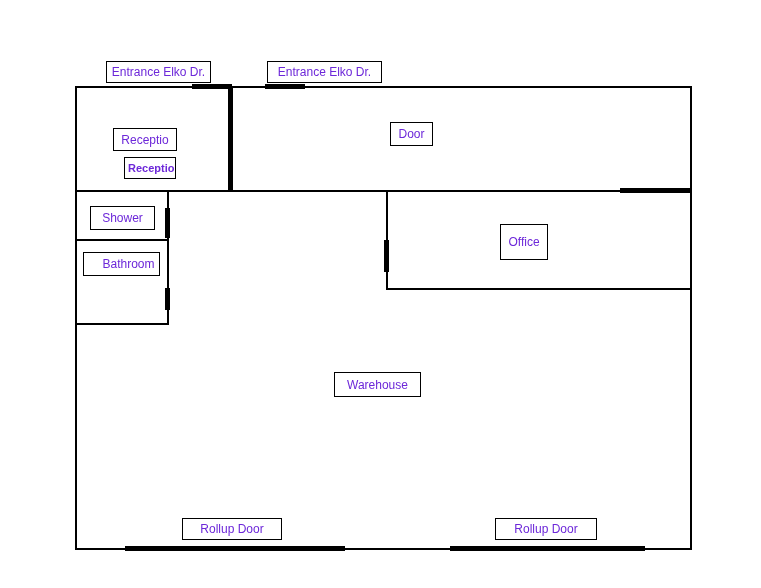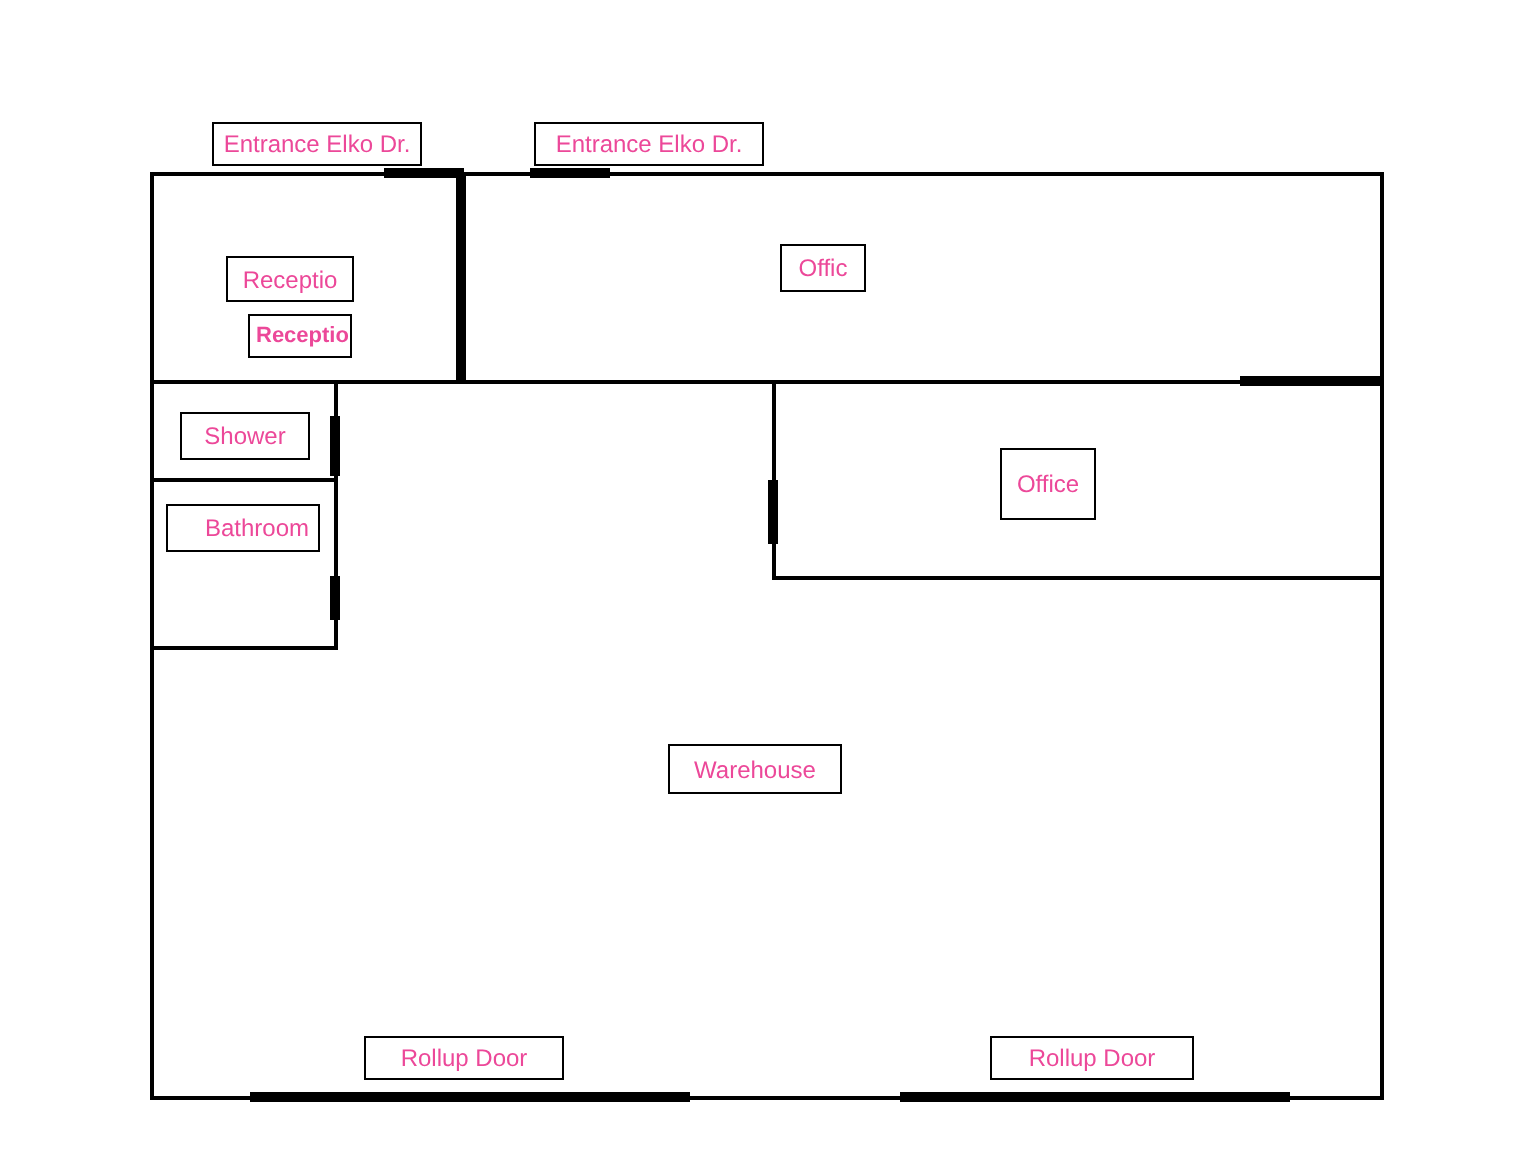--- a/index.html
+++ b/index.html
@@ -27,21 +27,21 @@
   .thick-wall {
     position: absolute;
     background: #000000;
   }
   
   .label-box {
     position: absolute;
     box-sizing: border-box;
     border: 1px solid #000000;
     background: #ffffff;
-    color: #ec4899;
+    color: #6d28d9;
     font-size: 12px;
     line-height: 1;
     display: flex;
     align-items: center;
     justify-content: center;
     white-space: nowrap;
     overflow: hidden;
     padding: 0 6px;
   }
   .label-box.clipped {
@@ -115,21 +115,21 @@
 
   <div class="label-box" style="left:113px; top:128px; width:64px; height:23px;">
     <span>Receptio</span>
   </div>
 
   <div class="label-box clipped clipped-right" style="left:124px; top:157px; width:52px; height:22px; padding:0 3px;">
     <span>Reception</span>
   </div>
 
   <div class="label-box" style="left:390px; top:122px; width:43px; height:24px;">
-    <span>Offic</span>
+    <span>Door</span>
   </div>
 
   <div class="label-box" style="left:500px; top:224px; width:48px; height:36px;">
     <span>Office</span>
   </div>
 
   <div class="label-box" style="left:90px; top:206px; width:65px; height:24px;">
     <span>Shower</span>
   </div>
 

